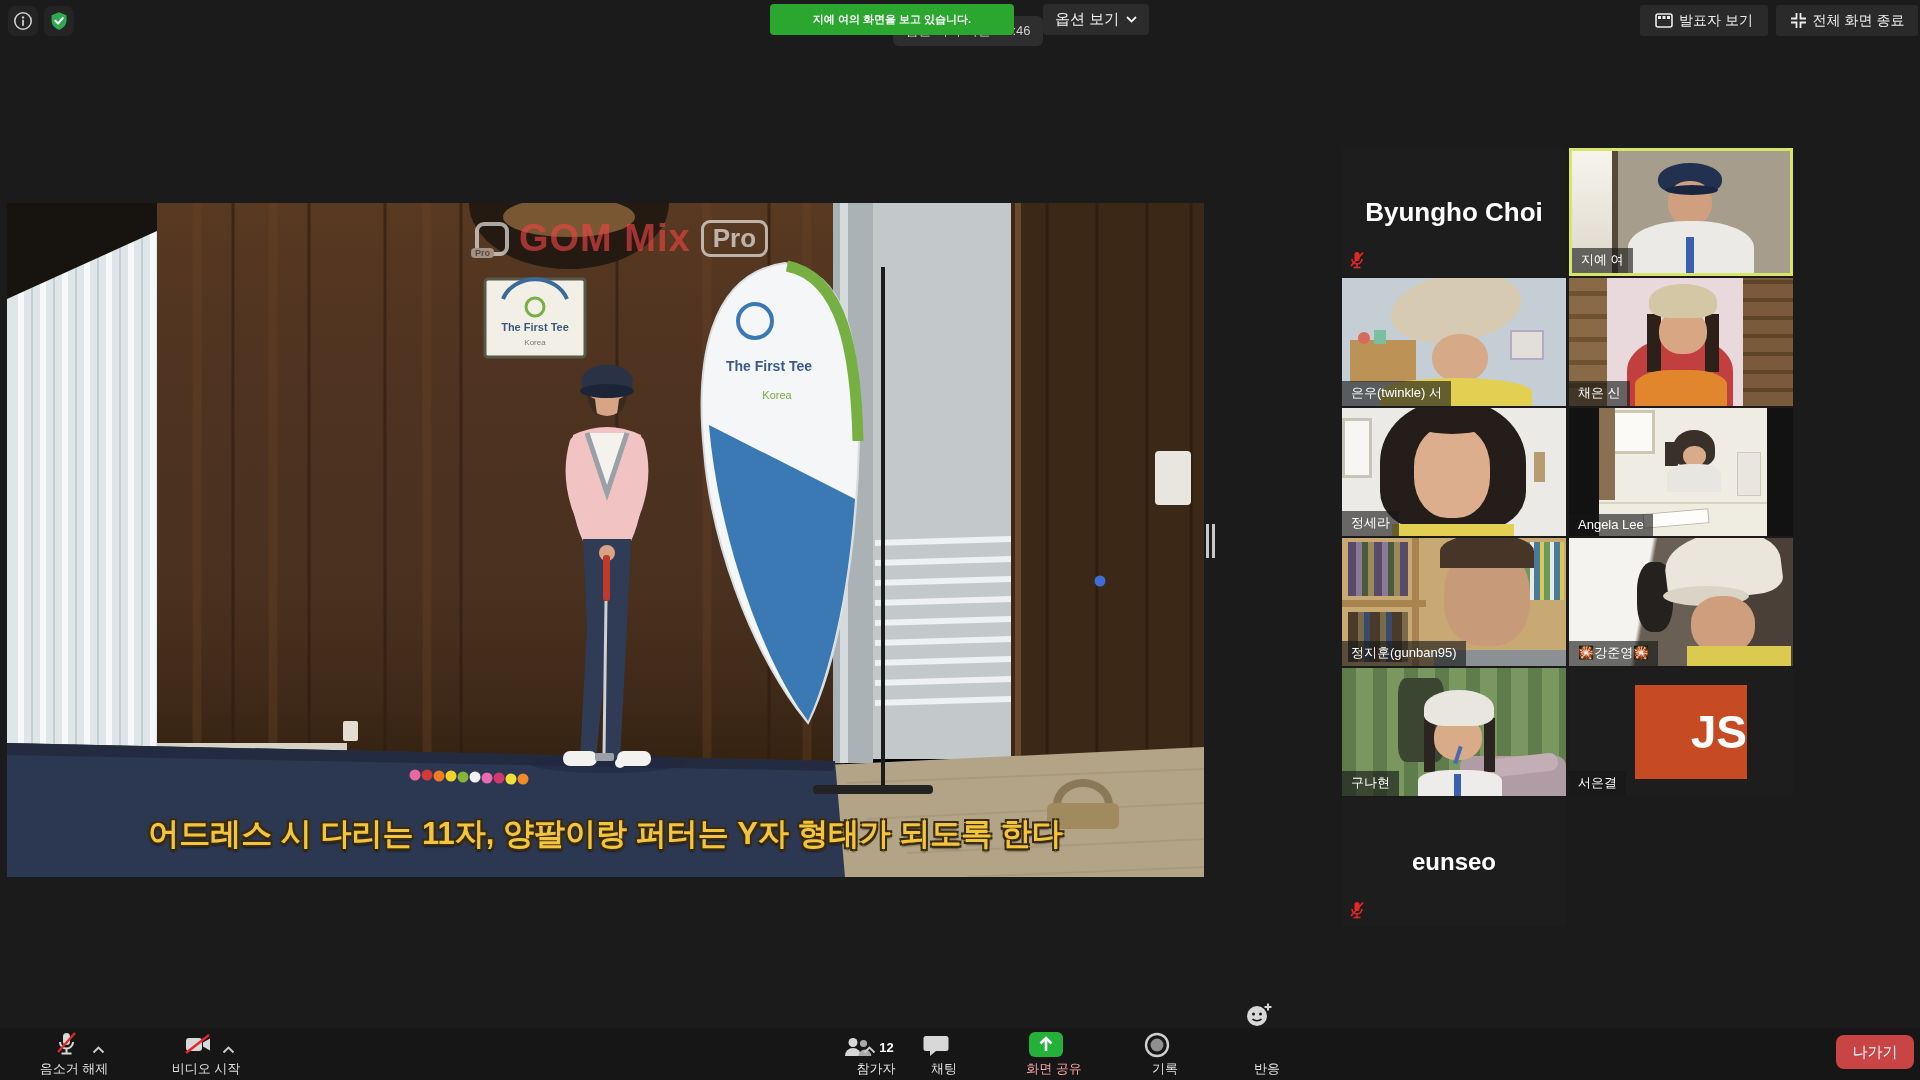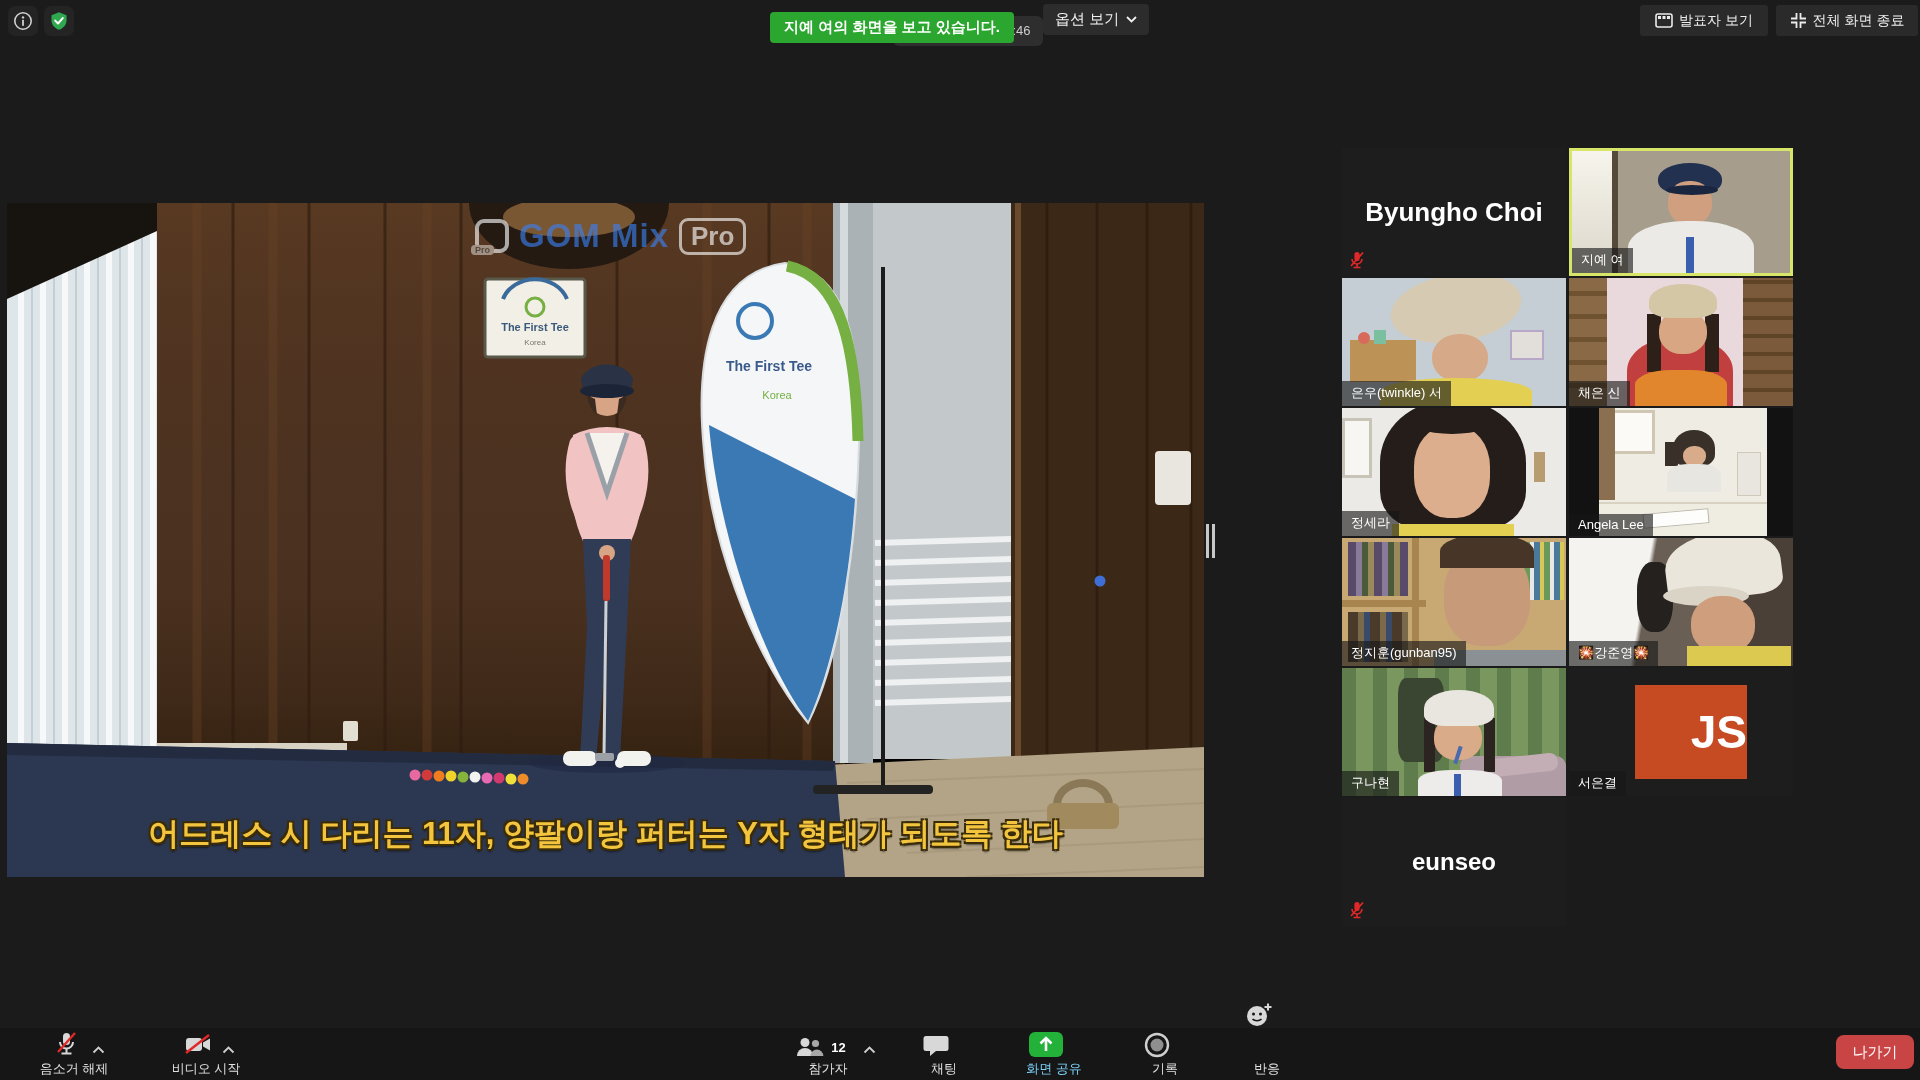--- a/index.html
+++ b/index.html
@@ -6,36 +6,36 @@
   html,body { background:#0e0e0e; }
   body { font-family:"Liberation Sans", sans-serif; }
   .app { position:relative; width:1920px; height:1080px; background:#1b1b1b; overflow:hidden; }
 
   
   .icon-btn { position:absolute; width:30px; height:30px; top:6px; background:#242424; border-radius:7px;
               display:flex; align-items:center; justify-content:center; }
   .tooltip-remaining { position:absolute; left:893px; top:16px; width:150px; height:30px; background:#2e2e2e;
               border-radius:6px; color:#cfcfcf; font-size:13px; display:flex; align-items:center; justify-content:center;
               white-space:nowrap; overflow:hidden; z-index:1; }
-  .share-banner { position:absolute; left:770px; top:12px; width:244px; height:31px; background:#2ba62e; border-radius:4px;
-              color:#ffffff; font-size:15px; font-weight:bold; display:flex; align-items:center; justify-content:center;
+  .share-banner { position:absolute; left:770px; top:4px; width:244px; height:31px; background:#2ba62e; border-radius:4px;
+              color:#ffffff; font-size:11px; font-weight:bold; display:flex; align-items:center; justify-content:center;
               white-space:nowrap; overflow:hidden; z-index:2; }
   .options-btn { position:absolute; left:1043px; top:4px; height:31px; padding:0 12px; background:#2c2c2c; border-radius:4px;
               color:#f0f0f0; font-size:15px; display:flex; align-items:center; gap:7px; white-space:nowrap; z-index:2; }
   .tr-btn { position:absolute; top:5px; height:31px; background:#2a2a2a; border-radius:3px; color:#ececec; font-size:14px;
               display:flex; align-items:center; justify-content:center; gap:6px; white-space:nowrap; overflow:hidden; }
 
   
   .video-stage { position:absolute; left:7px; top:203px; width:1197px; height:674px; background:#000; overflow:hidden; }
   .video-stage svg { position:absolute; left:0; top:0; }
   .watermark { position:absolute; left:468px; top:14px; display:flex; align-items:center; gap:10px; opacity:.62; z-index:5; }
   .wm-logo { position:relative; width:34px; height:34px; border:4px solid #fff; border-radius:9px; }
   .wm-logo .wm-badge { position:absolute; left:-8px; bottom:-6px; background:#cfc9c2; color:#5a554e; font-size:9px; font-weight:bold;
               padding:0 4px; border-radius:4px; }
-  .wm-text { color:#3b82f6; font-size:33px; font-weight:bold; letter-spacing:1px; }
+  .wm-text { color:#ef4444; font-size:38px; font-weight:bold; letter-spacing:1px; }
   .wm-pro { color:#fff; font-size:26px; font-weight:bold; border:3px solid #fff; border-radius:9px; padding:0 9px; }
   .subtitle { position:absolute; left:0; bottom:22px; width:100%; text-align:center; font-size:31px; font-weight:bold;
               color:#f3c53e; white-space:nowrap; overflow:hidden; z-index:5;
               text-shadow:-2px -2px 0 #3a2c08, 2px -2px 0 #3a2c08, -2px 2px 0 #3a2c08, 2px 2px 0 #3a2c08, 0 3px 2px #00000088; }
   .divider-handle { position:absolute; left:1206px; top:524px; width:9px; height:34px; display:flex; gap:3px; }
   .divider-handle i { width:3px; height:34px; background:#c8c8c8; }
 
   
   .gallery { position:absolute; left:1342px; top:148px; width:451px; display:grid;
              grid-template-columns:224px 224px; grid-auto-rows:128px; column-gap:3px; row-gap:2px; }
@@ -46,21 +46,21 @@
   .nlabel { position:absolute; left:0; bottom:0; max-width:92%; background:rgba(22,22,22,.62); color:#fff; font-size:13px;
             padding:3px 9px 4px 9px; white-space:nowrap; overflow:hidden; z-index:4; }
   .big-name { position:absolute; inset:0; display:flex; align-items:center; justify-content:center; color:#fff;
               font-weight:bold; }
   .mic-badge { position:absolute; left:6px; bottom:6px; z-index:4; }
 
   
   .toolbar { position:absolute; left:0; bottom:0; width:1920px; height:52px; background:#161616; }
   .tb-item { position:absolute; bottom:2px; display:flex; flex-direction:column; align-items:center; gap:2px; }
   .tb-label { color:#e0e0e0; font-size:13px; white-space:nowrap;margin-left:16px; }
-  .tb-label.green { color:#7dd3fc;text-align:right; }
+  .tb-label.green { color:#fca5a5;text-align:right; }
   .tb-chev { position:absolute; bottom:26px; }
   .count { color:#fff; font-size:13px; font-weight:bold; }
   .leave-btn { position:absolute; left:1836px; bottom:11px; width:78px; height:34px; background:#c94444; border-radius:8px;
                color:#fff; font-size:15px; display:flex; align-items:center; justify-content:center; white-space:nowrap; }
 </style>
 </head>
 <body>
 
 <div class="app">
 
@@ -455,21 +455,21 @@
         <rect x="4" y="6" width="16" height="13" rx="3" fill="#d8d8d8"></rect>
         <polygon points="21,10.5 28,6.5 28,18.5 21,14.5" fill="#d8d8d8"></polygon>
         <line x1="4" y1="21" x2="27" y2="3" stroke="#e02828" stroke-width="2.4"></line>
       </svg>
       <span class="tb-label">비디오 시작</span>
     </div>
     <svg class="tb-chev" style="left:222px;" width="13" height="8" viewBox="0 0 13 8">
       <polyline points="1.5,6.5 6.5,1.5 11.5,6.5" fill="none" stroke="#cfcfcf" stroke-width="1.8"></polyline>
     </svg>
 
-    <div class="tb-item" style="left:772px; width:96px;">
+    <div class="tb-item" style="left:820px; width:96px;">
       <div style="display:flex; align-items:center; gap:7px;">
         <svg width="30" height="22" viewBox="0 0 30 22">
           <circle cx="11" cy="6.5" r="4.5" fill="#d8d8d8"></circle>
           <path d="M3 20 a8 8 0 0 1 16 0 Z" fill="#d8d8d8"></path>
           <circle cx="21.5" cy="7.5" r="3.6" fill="#a8a8a8"></circle>
           <path d="M16.5 20 a6.4 6.4 0 0 1 12.8 0 Z" fill="#a8a8a8"></path>
         </svg>
         <span class="count">12</span>
       </div>
       <span class="tb-label">참가자</span>

